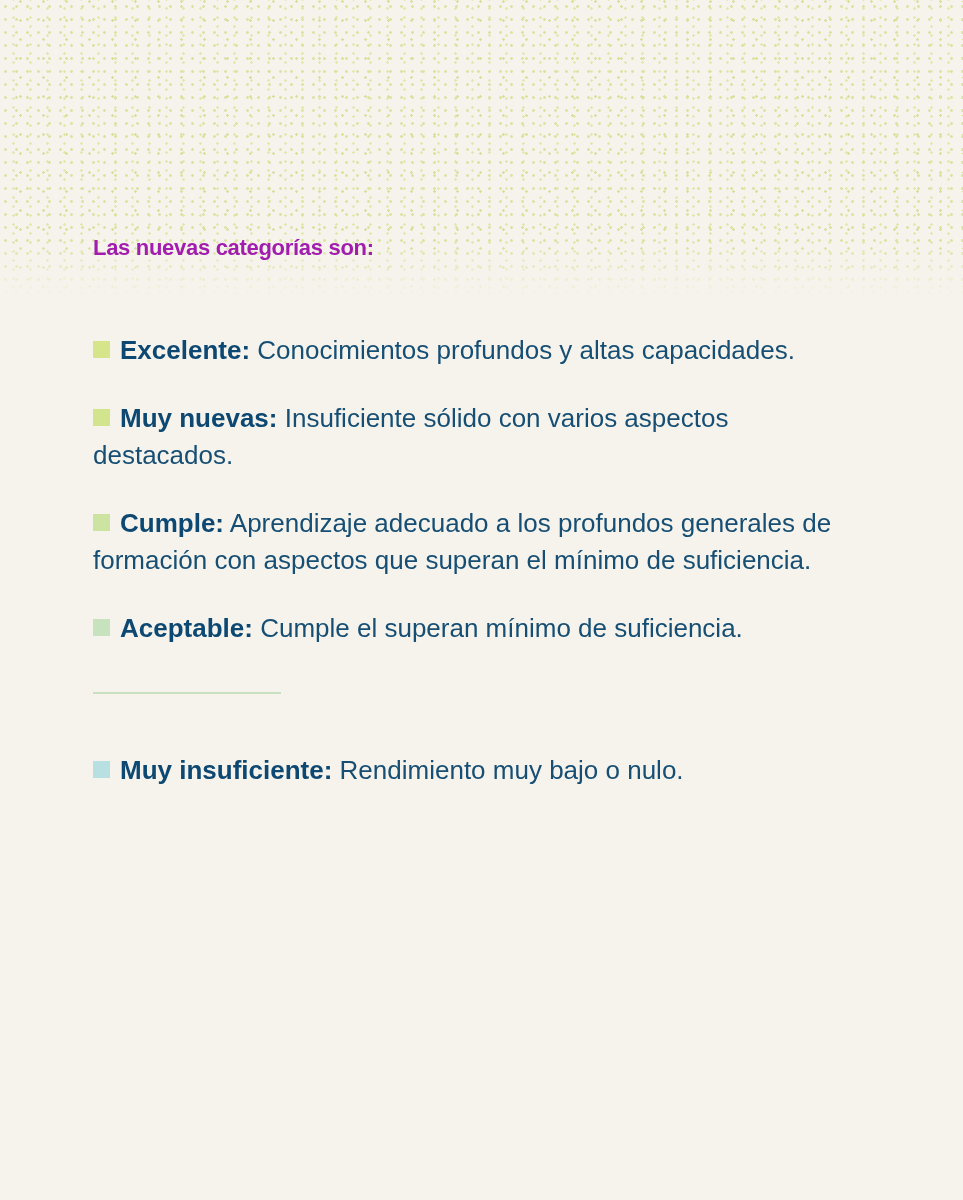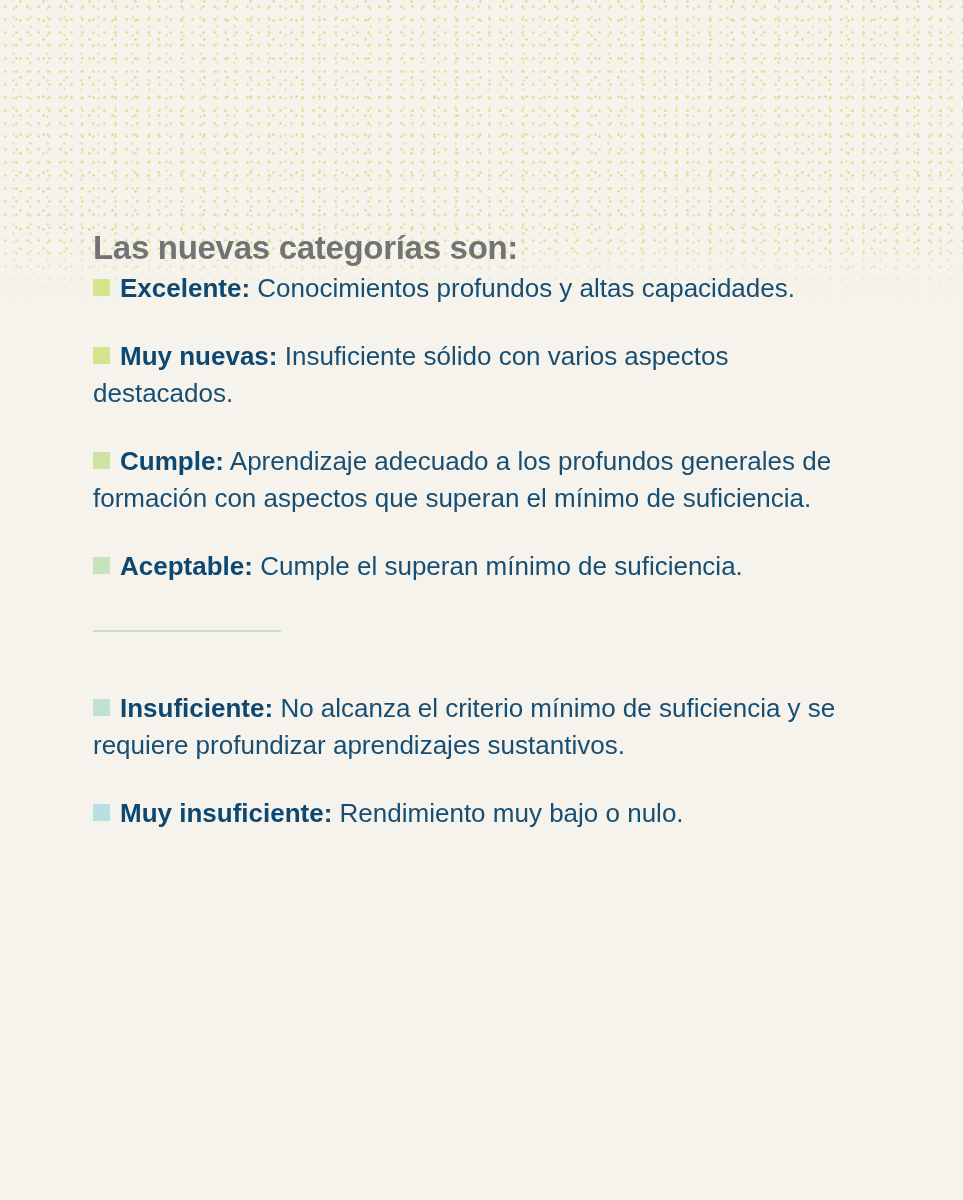--- a/index.html
+++ b/index.html
@@ -31,28 +31,29 @@
       mask-image: linear-gradient(to bottom, #000 0%, #000 80%, transparent 100%);
       opacity: 0.9;
     }
     .content {
       position: absolute;
       left: 93px;
       top: 226px;
       width: 780px;
     }
     .title {
-      font-size: 33px;
+      font-size: 22px;
       font-weight: bold;
-      color: #737373;
+      color: #a21caf;
       margin: 0;
       letter-spacing: -0.3px;
       line-height: 44px;
     }
     .list {
+      margin-top: 62px;
     }
     .item {
       font-size: 26px;
       line-height: 37px;
       margin-bottom: 31px;
       color: #164e74;
     }
     .item .sq {
       display: inline-block;
       width: 17px;
@@ -91,19 +92,16 @@
     </div>
     <div class="item">
       <span class="sq" style="background: rgb(199, 227, 189);"></span><span class="term">Aceptable:</span> <span>Cumple el superan mínimo de suficiencia.</span>
     </div>
   </div>
 
   <div class="divider"></div>
 
   <div class="list-bottom">
     <div class="item">
-      <span class="sq" style="background: rgb(191, 226, 210);"></span><span class="term">Insuficiente:</span> <span>No alcanza el criterio mínimo de suficiencia y se requiere profundizar aprendizajes sustantivos.</span>
-    </div>
-    <div class="item">
       <span class="sq" style="background: rgb(184, 223, 226);"></span><span class="term">Muy insuficiente:</span> <span>Rendimiento muy bajo o nulo.</span>
     </div>
   </div>
 </div>
 
 </body></html>

